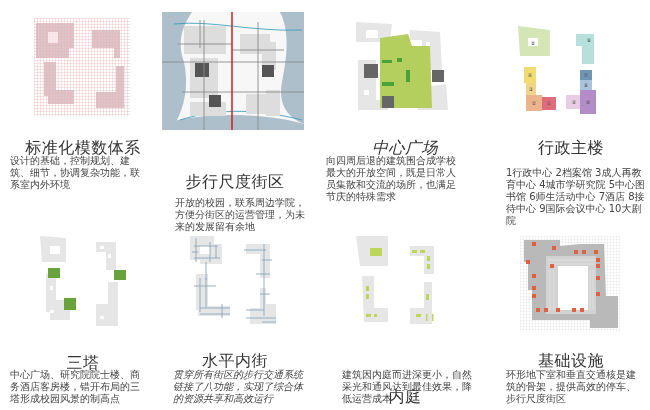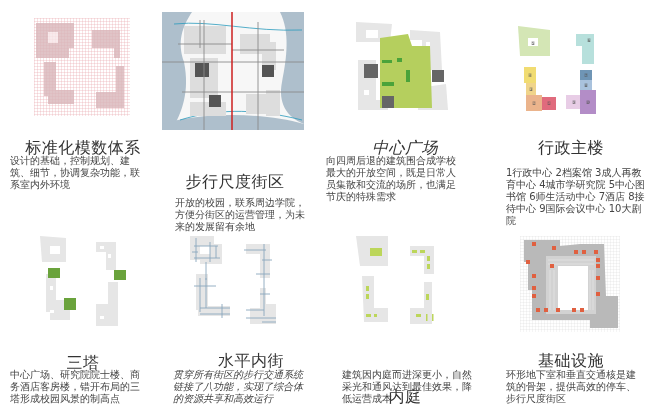--- a/index.html
+++ b/index.html
@@ -165,21 +165,21 @@
     </g>
     <rect x="14" y="12" width="10" height="8" fill="#fff"></rect>
     <g stroke="#8aa7bd" stroke-width="0.9" fill="none">
       <path d="M10 4 L10 28 M8 12 L32 12 M8 24 L34 24 M24 8 L24 28 M30 12 L30 24 M6 18 L12 18"></path>
       <line x1="20" y1="28" x2="20" y2="46"></line>
       <path d="M14 44 L14 78 M20 44 L20 74 M8 52 L30 52 M14 74 L44 74 M14 80 L44 80 M36 70 L36 84"></path>
       <path d="M58 16 L80 16 M78 10 L78 82 M76 26 L86 26 M70 40 L84 40 M74 60 L84 60 M60 76 L78 76 M60 84 L90 84 M76 88 L90 88"></path>
     </g>
   </svg>
 </div>
-<div class="title" style="left:176px;top:351px;text-align:center;">水平内街</div>
+<div class="title" style="left:160px;top:351px;text-align:center;">水平内街</div>
 <div class="desc" style="left:173px;top:369px;font-style:italic;">贯穿所有街区的步行交通系统链接了八功能，实现了综合体的资源共享和高效运行</div>
 
 <div class="fig" style="left:354px;top:234px;">
   <svg width="100" height="92" viewBox="0 0 100 92">
     <g fill="#e6e6e6">
       <path d="M2 2 L34 2 34 32 6 32 Z"></path>
       <path d="M56 12 L80 12 80 40 70 40 70 22 56 22 Z"></path>
       <path d="M8 42 L20 42 20 74 34 74 34 88 10 88 Z"></path>
       <path d="M70 48 L78 48 78 90 56 90 56 74 70 74 Z"></path>
     </g>

